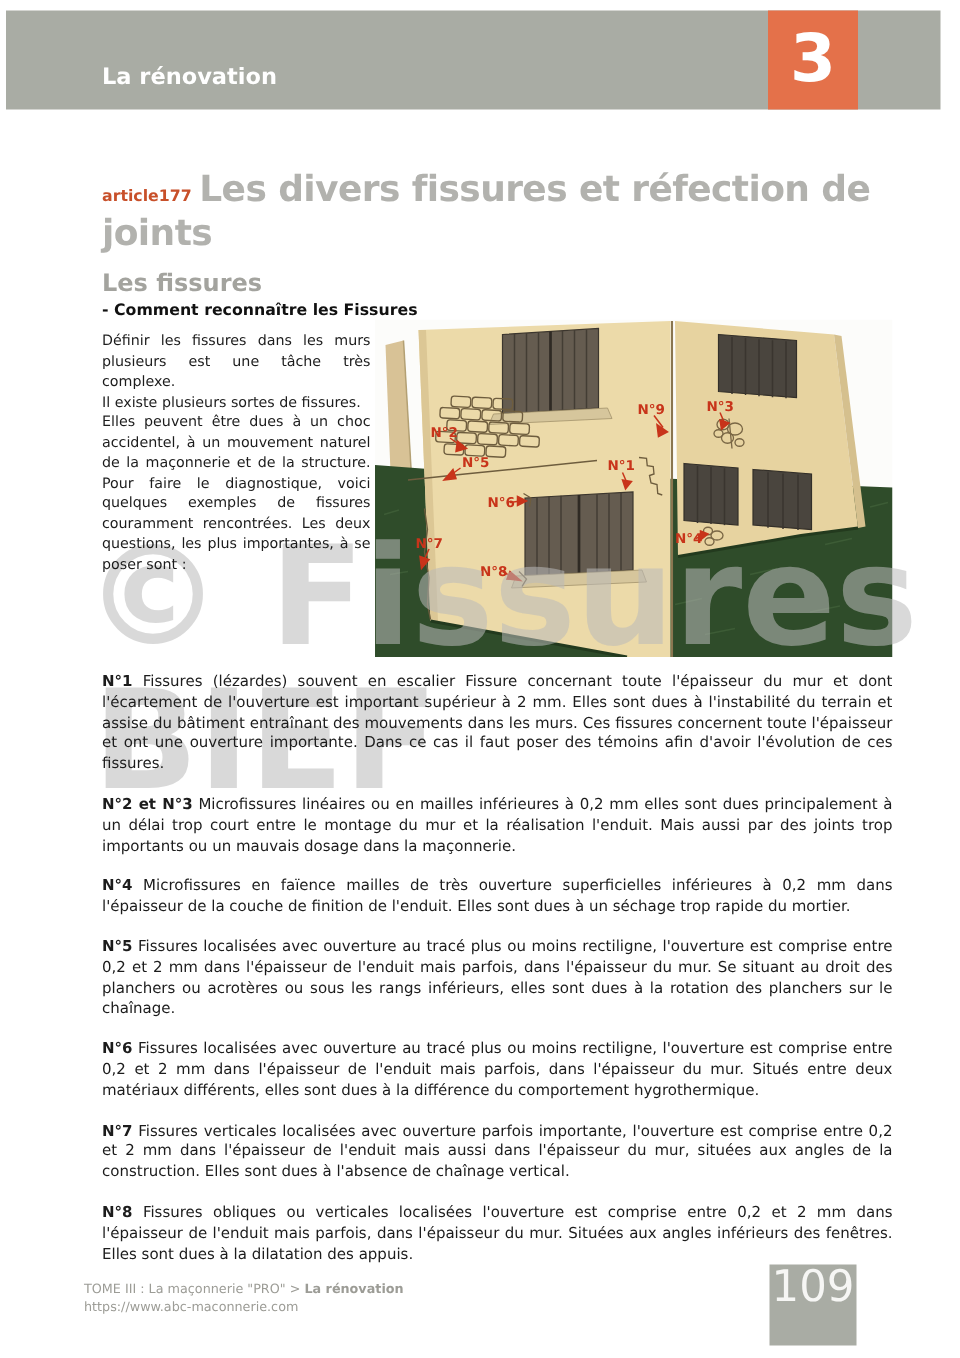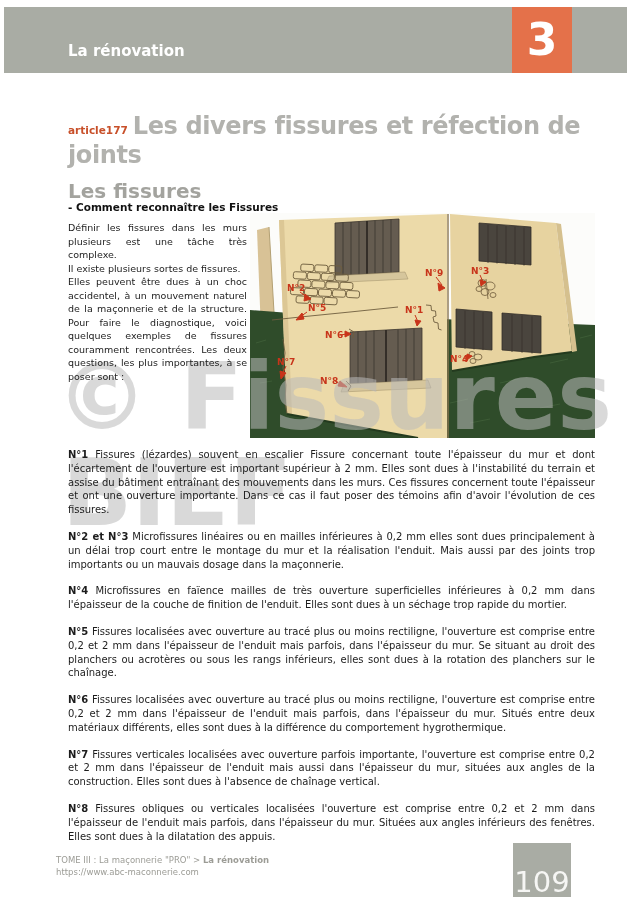--- a/index.html
+++ b/index.html
@@ -11,21 +11,21 @@
   
   .header-band{position:absolute;left:4px;top:7px;width:623px;height:66px;background:#a9aca4;z-index:3;}
   .chapter-label{position:absolute;left:64px;top:35px;font-size:15px;font-weight:bold;color:#ffffff;}
   .chapter-box{position:absolute;left:508px;top:0;width:60px;height:66px;background:#e4714a;
     display:flex;align-items:center;justify-content:center;}
   .chapter-number{font-size:44px;font-weight:bold;color:#ffffff;line-height:1;}
   
   .title-block{position:absolute;left:68px;top:112px;width:545px;z-index:10;}
   .article-ref{font-size:10.5px;font-weight:bold;color:#c8502a;text-align:center;}
   .page-title{font-size:24px;font-weight:bold;color:#b2b2ae;line-height:29px;letter-spacing:-0.4px;}
-  .section-heading{position:absolute;left:68px;top:179px;font-size:20px;font-weight:bold;color:#a3a39e;z-index:10;}
+  .section-heading{position:absolute;left:68px;top:179px;font-size:16px;font-weight:bold;color:#a3a39e;z-index:10;}
   .subsection-heading{position:absolute;left:68px;top:201px;font-size:10.5px;font-weight:bold;color:#111;z-index:10;}
   
   .intro-col{position:absolute;left:68px;top:221px;width:179px;font-size:9.5px;line-height:13.5px;
     text-align:justify;z-index:10;}
   .intro-col p{margin:0;}
   .bullet-list{list-style:none;margin:12px 0 0 0;padding:0;font-weight:bold;font-size:10px;line-height:13.5px;}
   .bullet-list li{position:relative;padding-left:12px;margin:0;}
   .bullet-sq{position:absolute;left:2px;top:5px;width:4px;height:4px;background:#111;}
   
   .figure{position:absolute;left:250px;top:213px;width:345px;height:225px;z-index:1;}
@@ -38,21 +38,21 @@
   .wm2{left:62px;top:448px;font-size:92px;}
   
   .items{position:absolute;left:68px;top:448px;width:527px;font-size:10px;line-height:13.8px;
     text-align:justify;z-index:10;}
   .items p{margin:0 0 13px 0;}
   .items strong{font-weight:bold;}
   
   .breadcrumb{position:absolute;left:56px;top:854px;font-size:8.5px;line-height:12px;color:#9c9c96;z-index:10;}
   .breadcrumb .bold{font-weight:bold;}
   .page-box{position:absolute;left:513px;top:843px;width:58px;height:54px;background:#a9aca4;
-    display:flex;align-items:flex-end;justify-content:center;z-index:10;}
+    display:flex;align-items:flex-start;justify-content:center;z-index:10;}
   .page-number{font-size:29px;color:#f6f6f4;line-height:1;}
 </style>
 </head>
 <body>
 
 <div class="header-band">
   <span class="chapter-label">La rénovation</span>
   <div class="chapter-box">
     <span class="chapter-number">3</span>
   </div>

